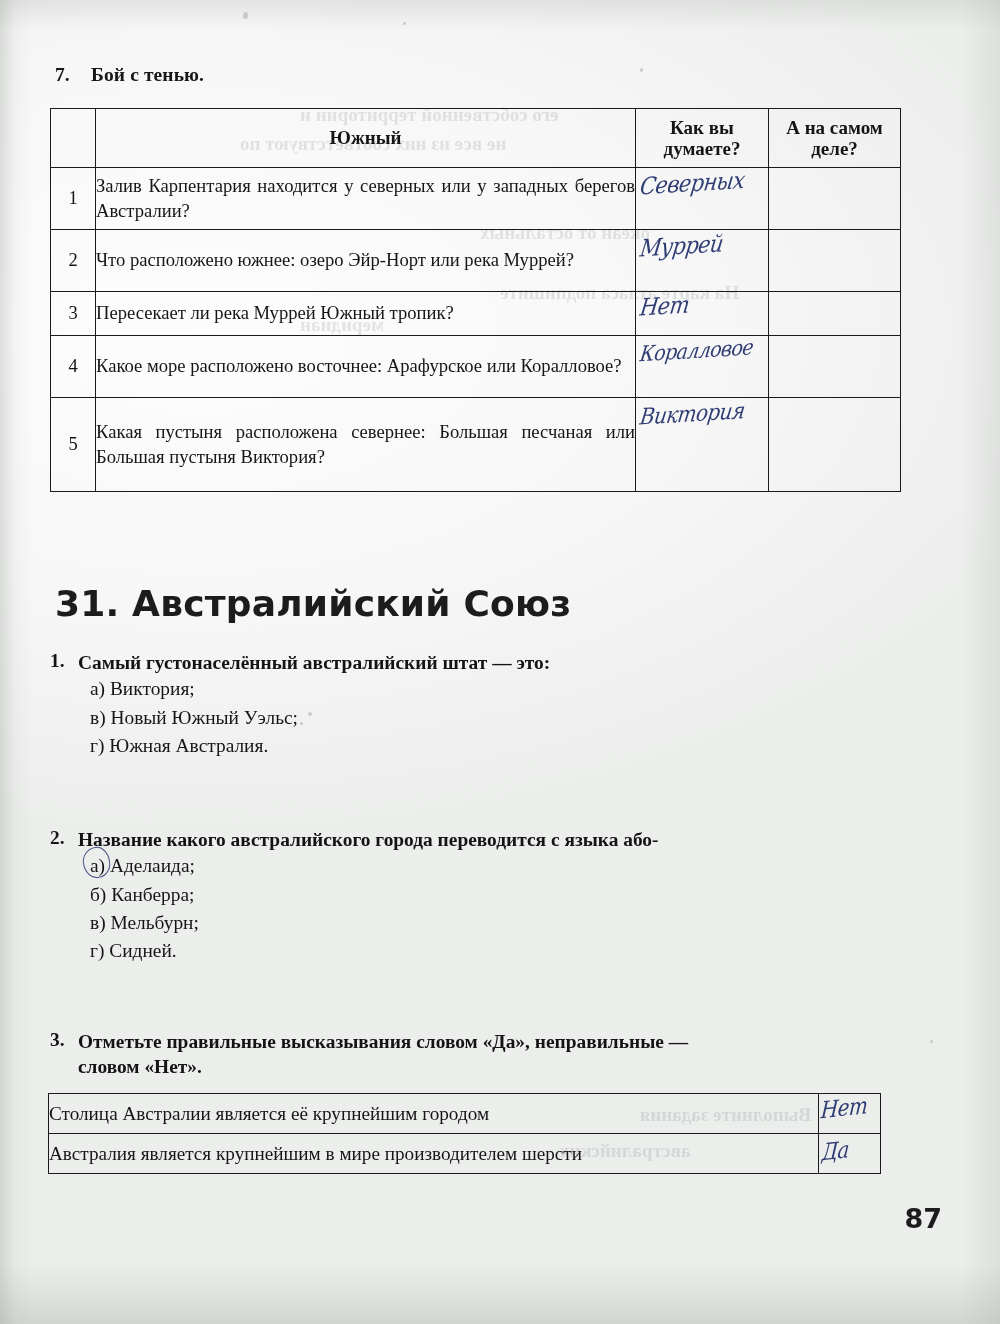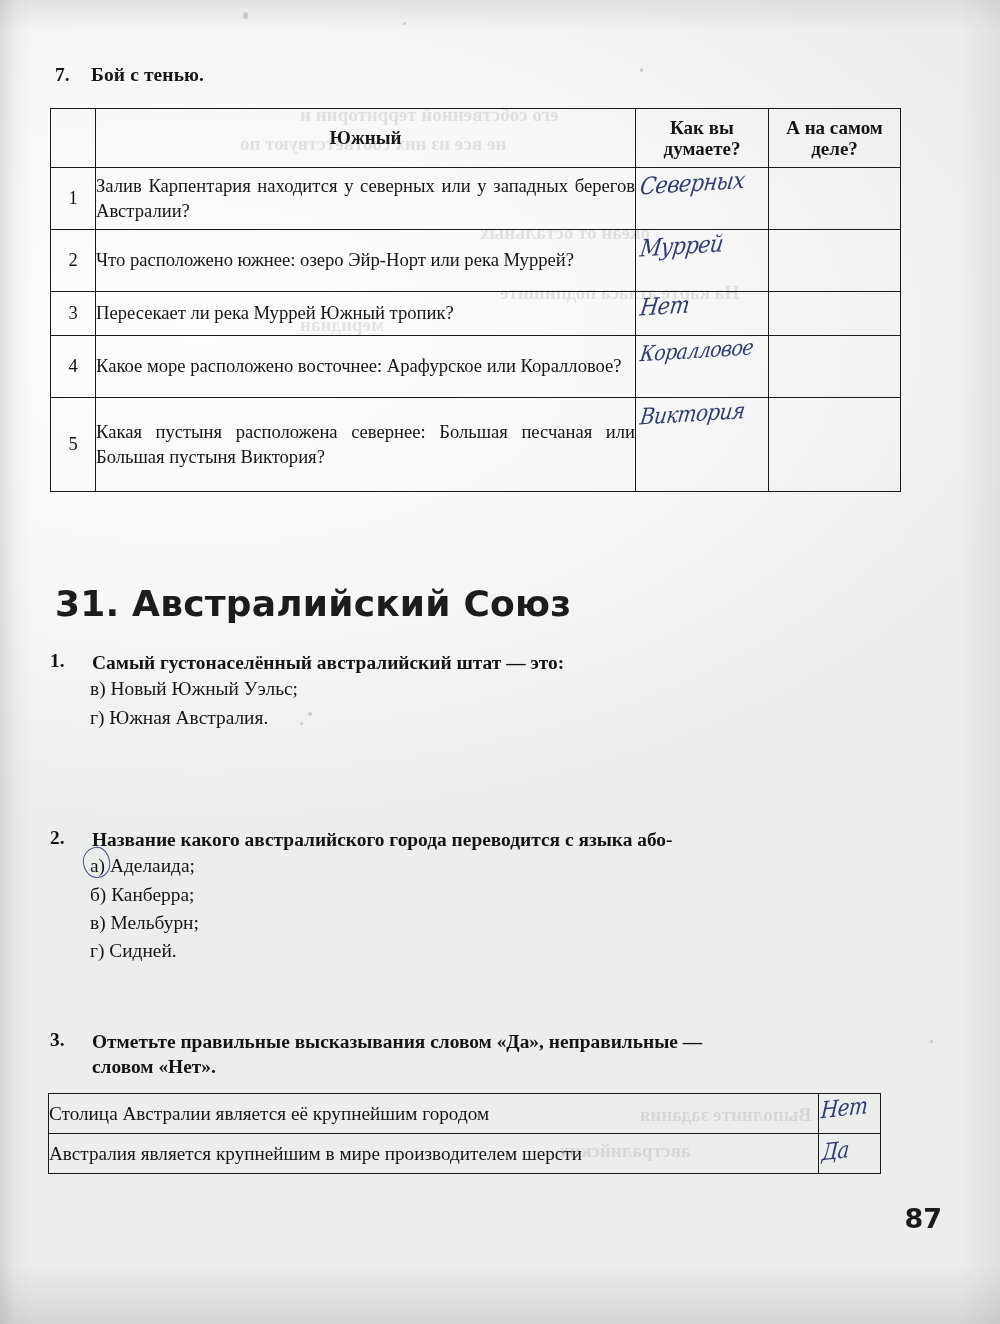--- a/index.html
+++ b/index.html
@@ -155,21 +155,21 @@
     color: #141414;
   }
   .q-num {
     position: absolute;
     left: 0;
     font-family: "Liberation Serif", serif;
     font-weight: bold;
     font-size: 19.4px;
     color: #141414;
   }
-  .q-body { margin-left: 42px; }
+  .q-body { margin-left: 28px; }
   .opt {
     font-family: "Liberation Serif", serif;
     font-weight: normal;
     font-size: 19.4px;
     line-height: 1.46;
     color: #161616;
     margin-left: 40px;
     position: relative;
   }
   .opt .lettermark { position: relative; display: inline-block; }
@@ -325,20 +325,24 @@
     </table>
 
     <div id="section-title">31. Австралийский Союз</div>
 
     <div class="q-block" style="left:50px; top:650px; width:880px;">
       <div style="position:relative;">
         <span class="q-num">1.</span>
         <div class="q-line q-body">Самый густонаселённый австралийский штат — это:</div>
       </div>
       <div class="opt">
+        <span class="lettermark">а)</span>
+        <span>Виктория;</span>
+      </div>
+      <div class="opt">
         <span class="lettermark">в)</span>
         <span>Новый Южный Уэльс;</span>
       </div>
       <div class="opt">
         <span class="lettermark">г)</span>
         <span>Южная Австралия.</span>
       </div>
     </div>
 
     <div class="q-block" style="left:50px; top:827px; width:890px;">

